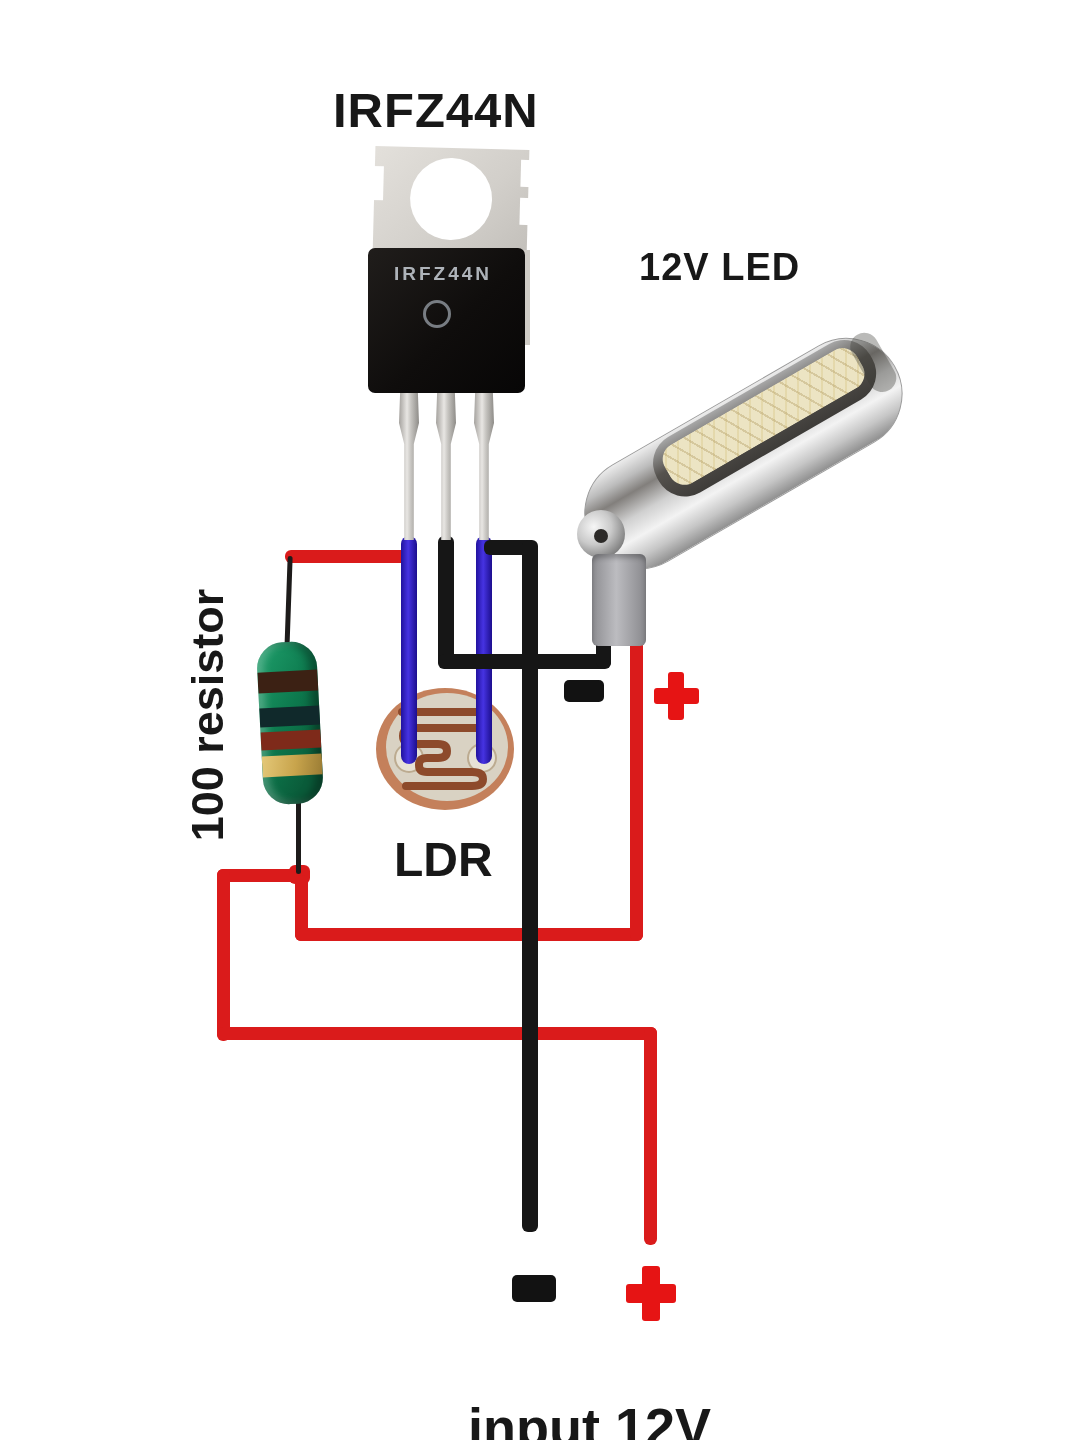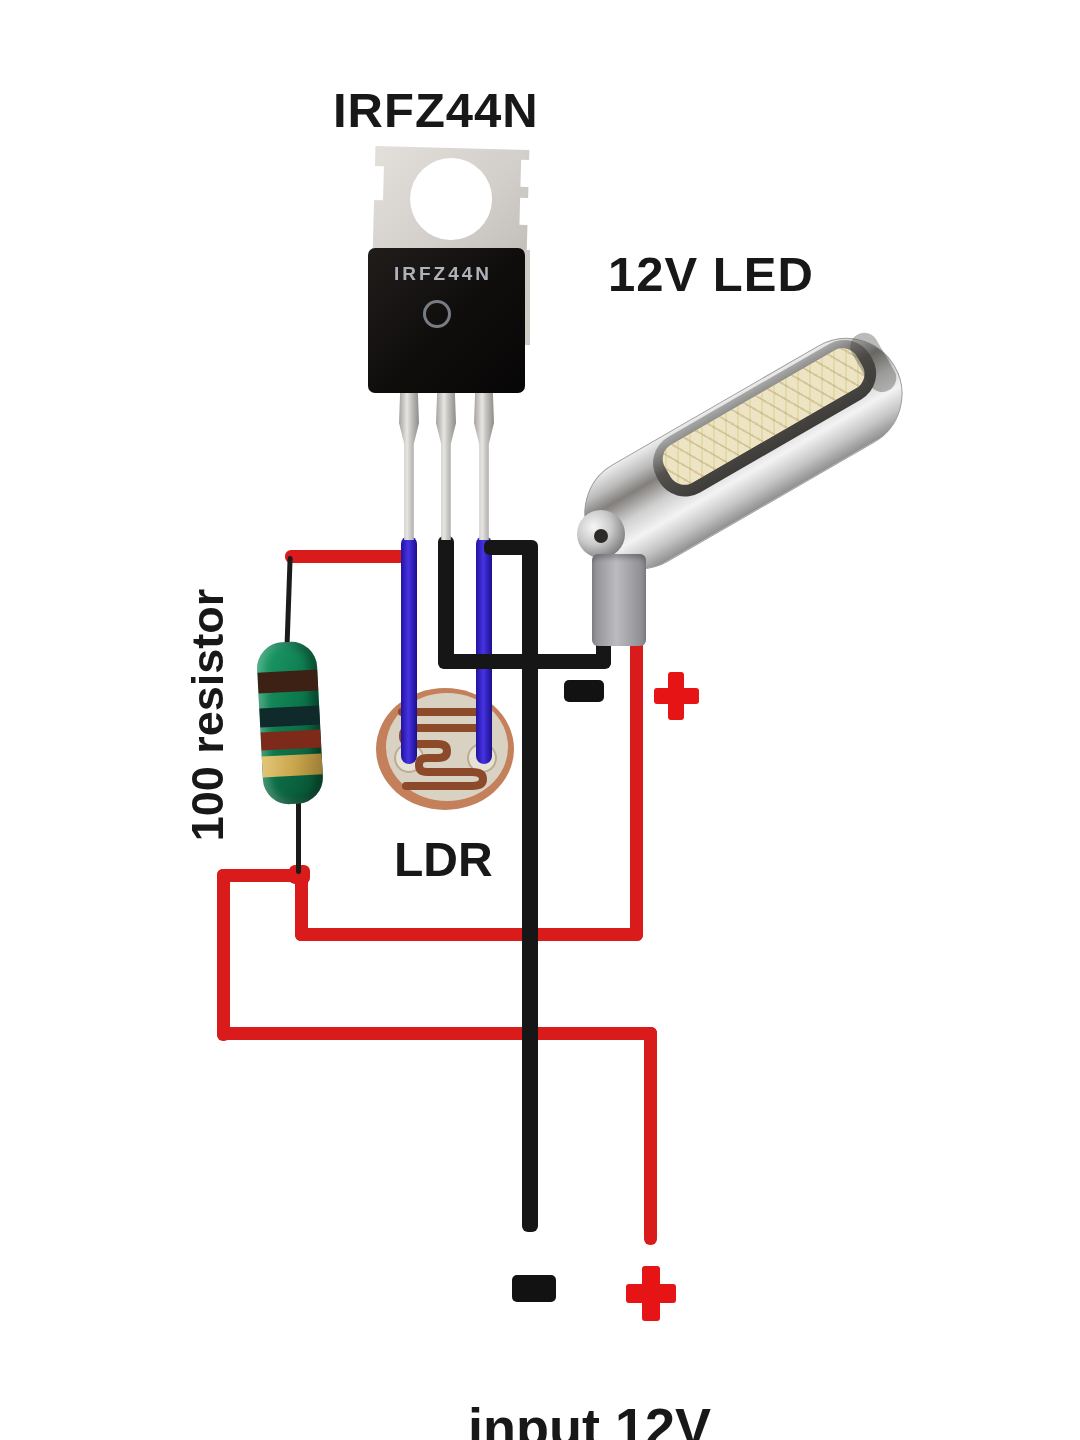--- a/index.html
+++ b/index.html
@@ -63,21 +63,21 @@
   .minus{position:absolute;background:#121212;border-radius:5px;z-index:6;}
   .plus{position:absolute;z-index:6;}
   .plus .pb{position:absolute;background:#e61414;border-radius:3px;}
 </style>
 </head>
 <body>
 
 <div id="stage">
 
   <div class="lbl" style="left:333px;top:82px;font-size:49px;letter-spacing:1px;">IRFZ44N</div>
-  <div class="lbl" style="left:608px;top:246px;font-size:49px;letter-spacing:1px;">12V LED</div>
+  <div class="lbl" style="left:639px;top:246px;font-size:38px;letter-spacing:1px;">12V LED</div>
   <div class="lbl" style="left:208px;top:715px;font-size:45px;transform:translate(-50%,-50%) rotate(-90deg);">100 resistor</div>
   <div class="lbl" style="left:394px;top:832px;font-size:48px;">LDR</div>
   <div class="lbl" style="left:468px;top:1396px;font-size:54px;">input 12V</div>
 
   <div class="wire w-red" style="left:285px;top:550px;width:132px;height:13px;"></div>
   <div class="wire w-red" style="left:289px;top:865px;width:21px;height:19px;"></div>
   <div class="wire w-red" style="left:217px;top:869px;width:84px;height:13px;"></div>
   <div class="wire w-red" style="left:217px;top:869px;width:13px;height:172px;"></div>
   <div class="wire w-red" style="left:217px;top:1027px;width:440px;height:13px;"></div>
   <div class="wire w-red" style="left:644px;top:1027px;width:13px;height:218px;"></div>

